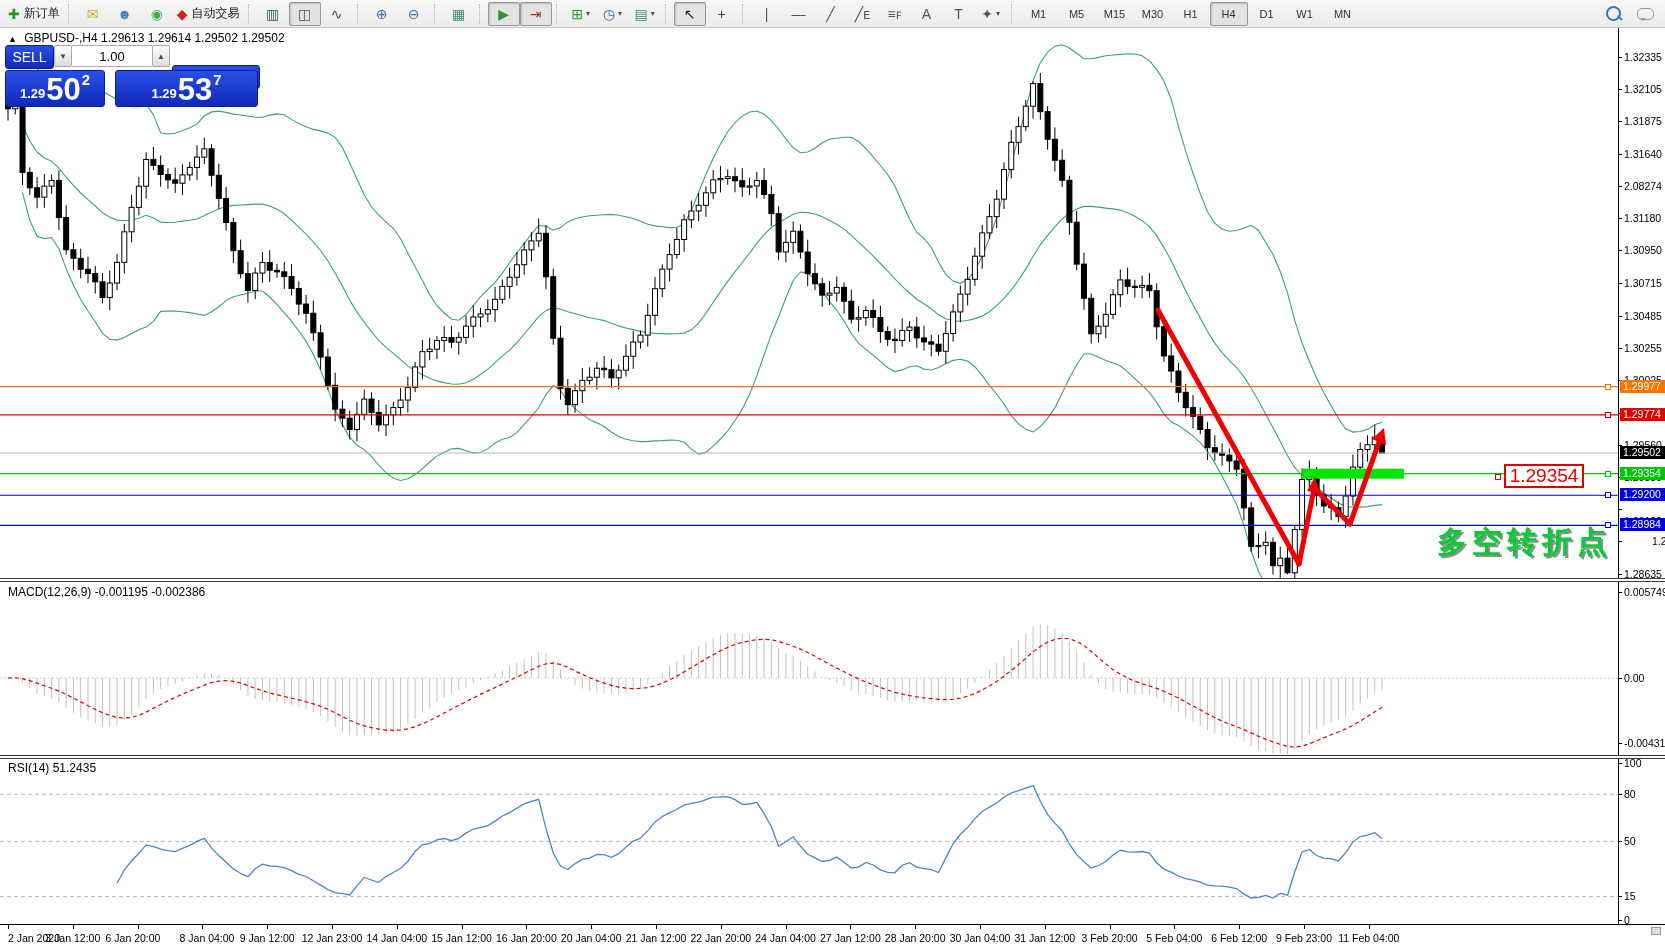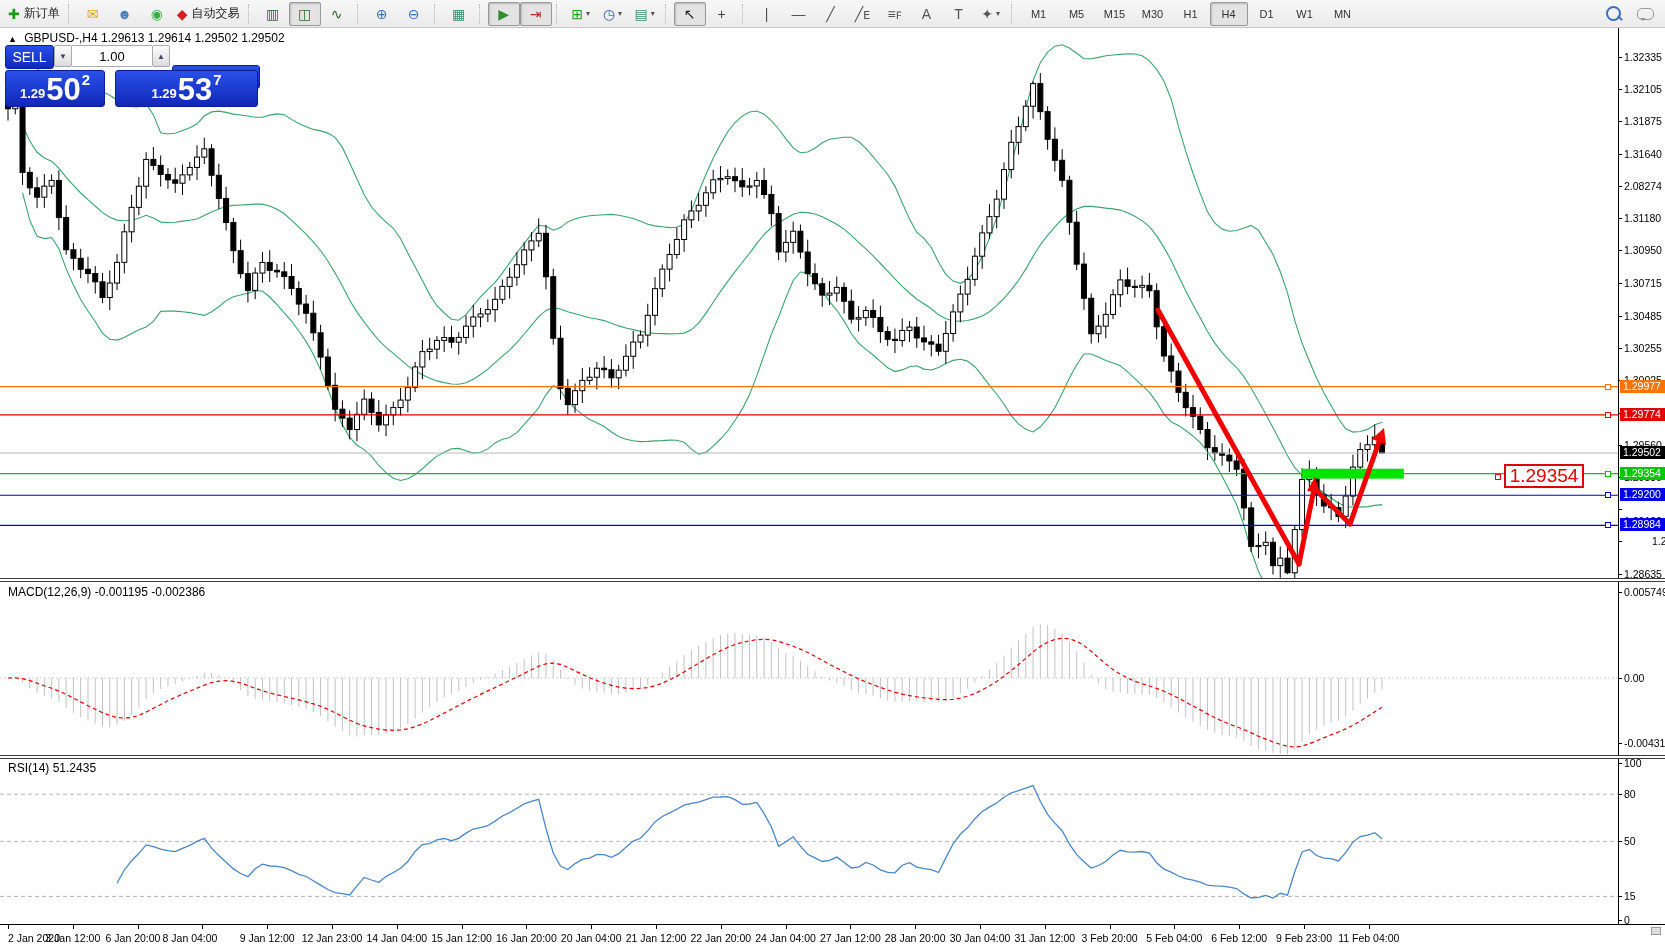--- a/index.html
+++ b/index.html
@@ -829,20 +829,21 @@
   <div id="vaxis"></div>
   <div id="bottomline"></div>
 
   <div class="pane-label" style="top:585px;">
     <span>MACD(12,26,9)</span>&nbsp;<span>-0.001195</span>&nbsp;<span>-0.002386</span>
   </div>
   <div class="pane-label" style="top:761px;">
     <span>RSI(14)</span>&nbsp;<span>51.2435</span>
   </div>
 
+  <div id="cnText">多空转折点</div>
   <div id="priceBox">1.29354</div>
   <div id="priceBoxSq"></div>
 
   <div id="axisLabels">
       <div class="tick-mark" style="top: 56.7766px;"></div>
       <div class="tick-label" style="top: 50.7766px;">1.32335</div>
       <div class="tick-mark" style="top: 88.9444px;"></div>
       <div class="tick-label" style="top: 82.9444px;">1.32105</div>
       <div class="tick-mark" style="top: 121.112px;"></div>
       <div class="tick-label" style="top: 115.112px;">1.31875</div>
@@ -901,21 +902,21 @@
       <div class="tick-label" style="top: 890.42px;">15</div>
       <div class="tick-mark" style="top: 920px;"></div>
       <div class="tick-label" style="top: 914px;">0</div>
       <div class="date-tick" style="left: 8px;"></div>
       <div class="date-label" style="left: 34px;">2 Jan 2020</div>
       <div class="date-tick" style="left: 72.8px;"></div>
       <div class="date-label" style="left: 72.8px;">3 Jan 12:00</div>
       <div class="date-tick" style="left: 137.6px;"></div>
       <div class="date-label" style="left: 133px;">6 Jan 20:00</div>
       <div class="date-tick" style="left: 202.4px;"></div>
-      <div class="date-label" style="left: 190px;">8 Jan 04:00</div>
+      <div class="date-label" style="left: 207px;">8 Jan 04:00</div>
       <div class="date-tick" style="left: 267.2px;"></div>
       <div class="date-label" style="left: 267.2px;">9 Jan 12:00</div>
       <div class="date-tick" style="left: 332px;"></div>
       <div class="date-label" style="left: 332px;">12 Jan 23:00</div>
       <div class="date-tick" style="left: 396.8px;"></div>
       <div class="date-label" style="left: 396.8px;">14 Jan 04:00</div>
       <div class="date-tick" style="left: 461.6px;"></div>
       <div class="date-label" style="left: 461.6px;">15 Jan 12:00</div>
       <div class="date-tick" style="left: 526.4px;"></div>
       <div class="date-label" style="left: 526.4px;">16 Jan 20:00</div>

